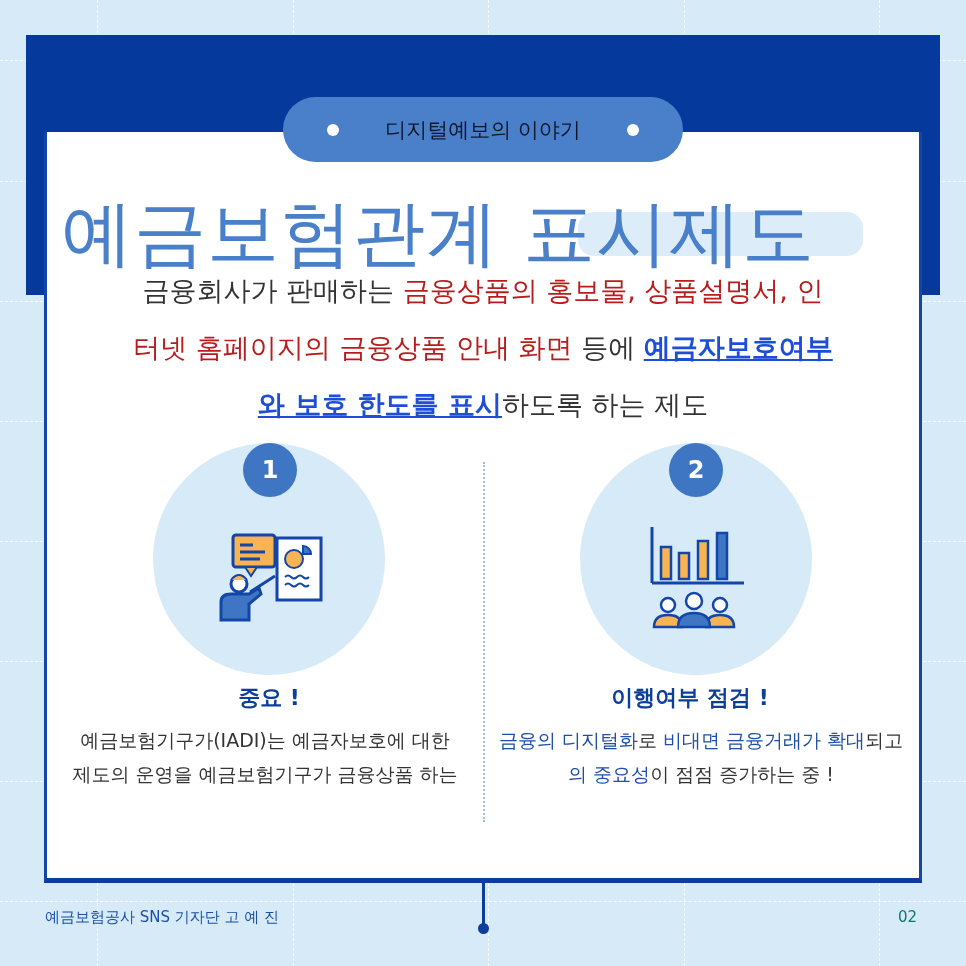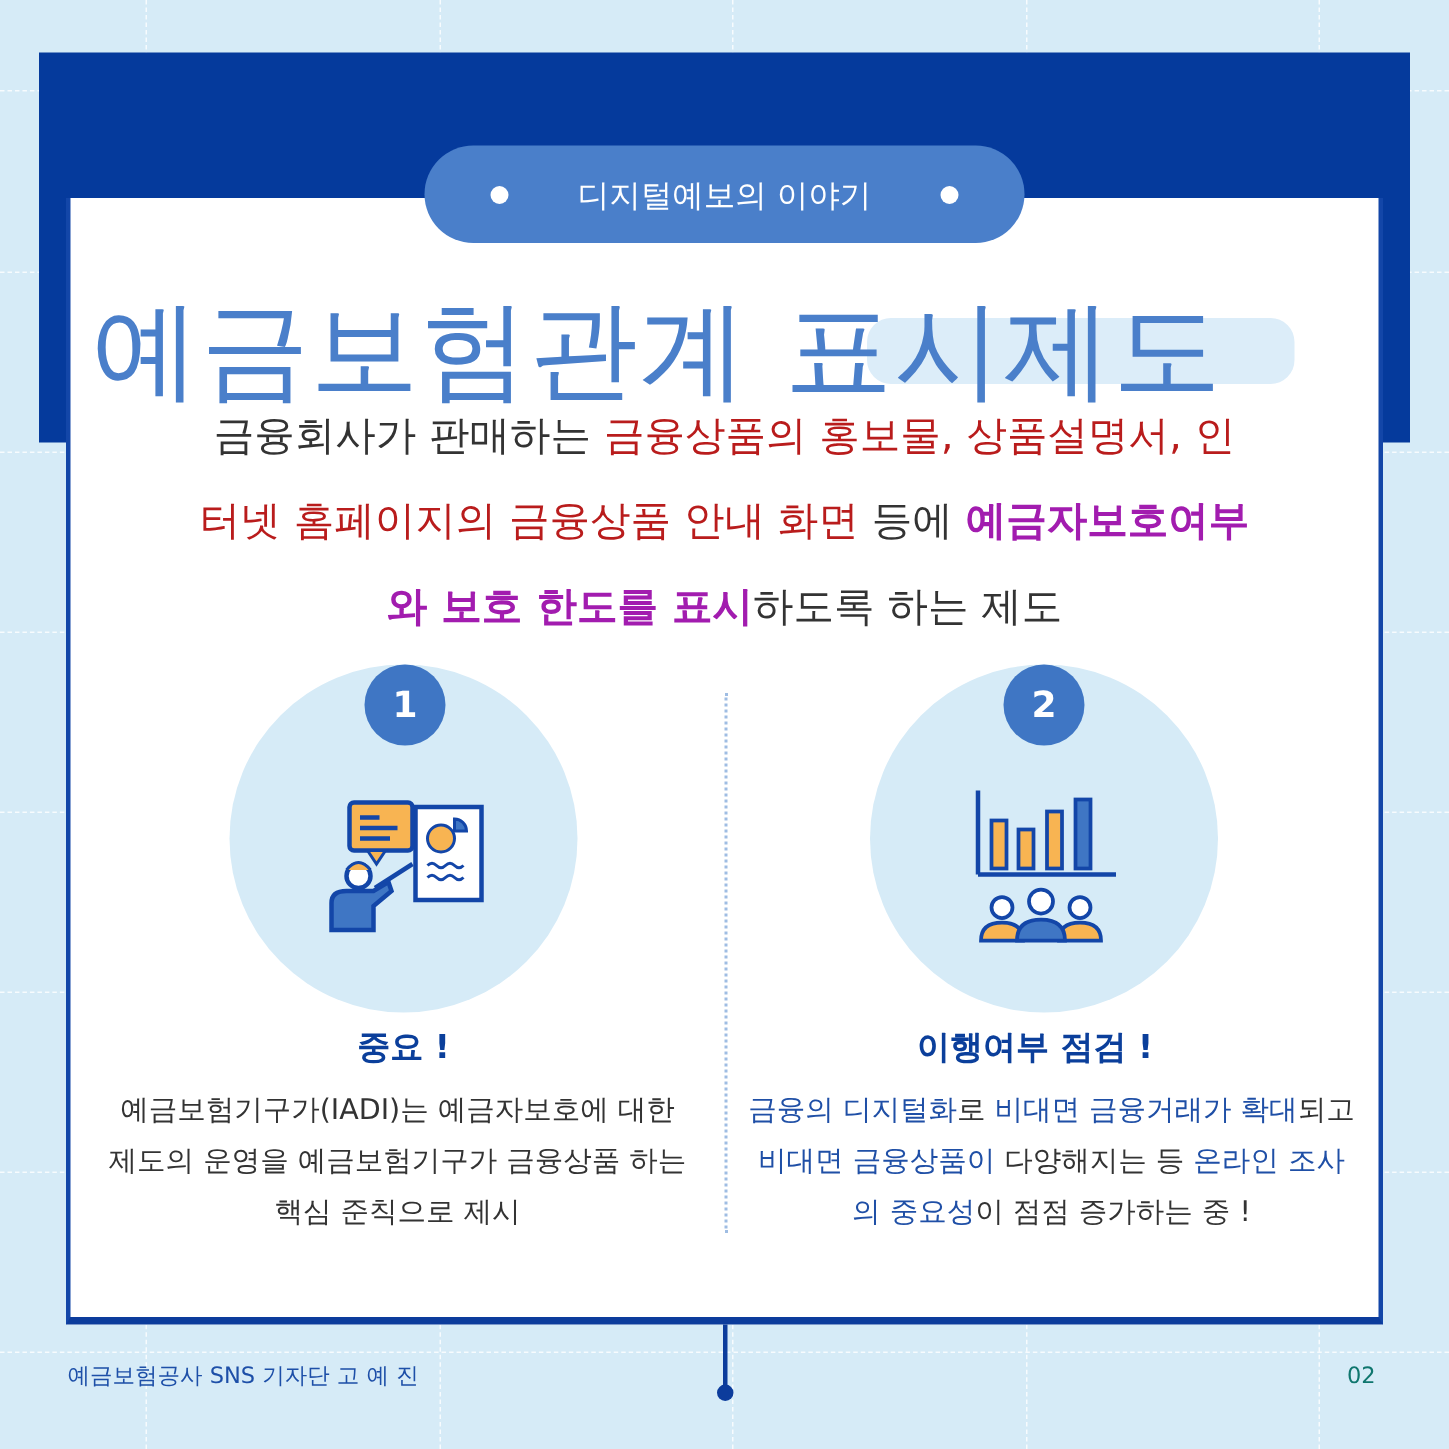--- a/index.html
+++ b/index.html
@@ -1,27 +1,27 @@
 <!DOCTYPE html>
 <html><head>
 <meta charset="utf-8">
 <style>
   html,body{margin:0;padding:0;}
   body{width:966px;height:966px;position:relative;overflow:hidden;background:#d6ebf7;font-family:"DejaVu Sans","Liberation Sans",sans-serif;}
   .grid-v{position:absolute;top:0;bottom:0;width:0;border-left:1px dashed rgba(255,255,255,0.8);}
   .grid-h{position:absolute;left:0;right:0;height:0;border-top:1px dashed rgba(255,255,255,0.8);}
   .navy-panel{position:absolute;left:26px;top:35px;width:914px;height:260px;background:#053a9c;}
   .card{position:absolute;left:44px;top:132px;width:872px;height:746px;background:#fff;border-left:3px solid #1346a8;border-right:3px solid #1346a8;border-bottom:5px solid #0c3c9c;box-sizing:content-box;}
-  .pill{position:absolute;left:283px;top:97px;width:400px;height:65px;border-radius:33px;background:#4a7fca;display:flex;align-items:center;justify-content:center;color:#ffffff;font-size:21px;}
+  .pill{position:absolute;left:283px;top:97px;width:400px;height:65px;border-radius:33px;background:#4a7fca;display:flex;align-items:center;justify-content:center;color:#0f172a;font-size:21px;}
   .pill .dot{width:12px;height:12px;border-radius:50%;background:#fff;position:absolute;top:27px;}
   .title-hl{position:absolute;left:578px;top:212px;width:285px;height:44px;background:#dcedf9;border-radius:16px;}
   .title{position:absolute;left:0;width:876px;top:164px;text-align:center;font-size:72px;font-weight:normal;color:#4a7fca;letter-spacing:1px;line-height:90px;margin-top:24px;}
   .intro{position:absolute;left:60px;width:846px;top:262px;text-align:center;font-size:27px;line-height:57px;color:#333;}
   .intro .r{color:#b91c1c;}
-  .intro .rb{color:#a21caf;font-weight:bold;}
+  .intro .rb{color:#1d4ed8;font-weight:bold;text-decoration:underline;}
   .circle{position:absolute;width:232px;height:232px;border-radius:50%;background:#d6ebf7;}
   .badge{position:absolute;width:54px;height:54px;border-radius:50%;background:#3f76c4;color:#fff;font-weight:bold;font-size:24px;display:flex;align-items:center;justify-content:center;}
   .divider{position:absolute;left:483px;top:462px;height:360px;border-left:2px dotted #9fbde3;}
   .sec-title{position:absolute;text-align:center;font-weight:bold;font-size:22px;color:#0b3f9b;}
   .sec-body{position:absolute;text-align:center;font-size:19px;line-height:34px;color:#333;}
   .sec-body .b{color:#1f4fa6;}
   .stem{position:absolute;left:482px;top:883px;width:3px;height:44px;background:#0c3c9c;}
   .stem-dot{position:absolute;left:478px;top:923px;width:11px;height:11px;border-radius:50%;background:#0c3c9c;}
   .footer-left{position:absolute;left:45px;top:908px;font-size:15px;color:#1d4fa8;}
   .footer-right{position:absolute;left:898px;top:908px;font-size:15px;color:#0f766e;}
@@ -79,21 +79,20 @@
   <path d="M70 53 q3 -3 6 0 t6 0 t6 0 t6 0" fill="none" stroke="#1346a8" stroke-width="2"></path>
   <line x1="35" y1="60" x2="60" y2="44" stroke="#1346a8" stroke-width="3"></line>
   <circle cx="24" cy="52" r="8" fill="#fff" stroke="#1346a8" stroke-width="3"></circle>
   <path d="M16 48 q8 -10 16 0" fill="#f8b452" stroke="#1346a8" stroke-width="2"></path>
   <path d="M6 88 L6 70 q0 -8 10 -8 L34 62 L44 56 L46 62 L34 72 L34 88 Z" fill="#3f76c4" stroke="#1346a8" stroke-width="3"></path>
 </svg>
 <div class="sec-title" style="left:153px;width:232px;top:683px">중요 !</div>
 <div class="sec-body" style="left:48px;width:434px;top:723px">
   <div>예금보험기구가(IADI)는 예금자보호에 대한</div>
   <div>제도의 운영을 예금보험기구가 금융상품 하는</div>
-  <div>핵심 준칙으로 제시</div>
 </div>
 
 <div class="divider"></div>
 
 <div class="circle" style="left:580px;top:443px"></div>
 <div class="badge" style="left:669px;top:443px">2</div>
 <svg class="icon" style="left:648px;top:525px" width="100" height="105" viewBox="0 0 100 105">
   <line x1="4" y1="2" x2="4" y2="58" stroke="#1346a8" stroke-width="3"></line>
   <line x1="4" y1="58" x2="96" y2="58" stroke="#1346a8" stroke-width="3"></line>
   <rect x="13" y="22" width="10" height="32" fill="#f8b452" stroke="#1346a8" stroke-width="2.5"></rect>
@@ -103,21 +102,20 @@
   <circle cx="20" cy="80" r="7" fill="#fff" stroke="#1346a8" stroke-width="2.5"></circle>
   <path d="M6 102 q0 -12 14 -12 q14 0 14 12 Z" fill="#f8b452" stroke="#1346a8" stroke-width="2.5"></path>
   <circle cx="72" cy="80" r="7" fill="#fff" stroke="#1346a8" stroke-width="2.5"></circle>
   <path d="M58 102 q0 -12 14 -12 q14 0 14 12 Z" fill="#f8b452" stroke="#1346a8" stroke-width="2.5"></path>
   <circle cx="46" cy="76" r="8" fill="#fff" stroke="#1346a8" stroke-width="2.5"></circle>
   <path d="M30 102 q0 -14 16 -14 q16 0 16 14 Z" fill="#3f76c4" stroke="#1346a8" stroke-width="2.5"></path>
 </svg>
 <div class="sec-title" style="left:540px;width:300px;top:683px">이행여부 점검 !</div>
 <div class="sec-body" style="left:484px;width:434px;top:723px">
   <div><span class="b">금융의 디지털화</span><span>로 </span><span class="b">비대면 금융거래가 확대</span><span>되고</span></div>
-  <div><span class="b">비대면 금융상품이</span><span> 다양해지는 등 </span><span class="b">온라인 조사</span></div>
   <div><span class="b">의 중요성</span><span>이 점점 증가하는 중 !</span></div>
 </div>
 
 <div class="stem"></div>
 <div class="stem-dot"></div>
 
 <div class="footer-left">예금보험공사 SNS 기자단 고 예 진</div>
 <div class="footer-right">02</div>
 
 </body></html>

